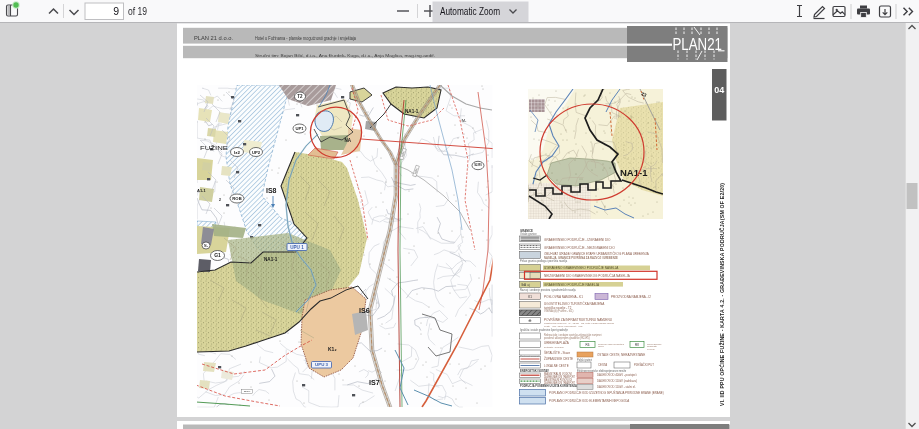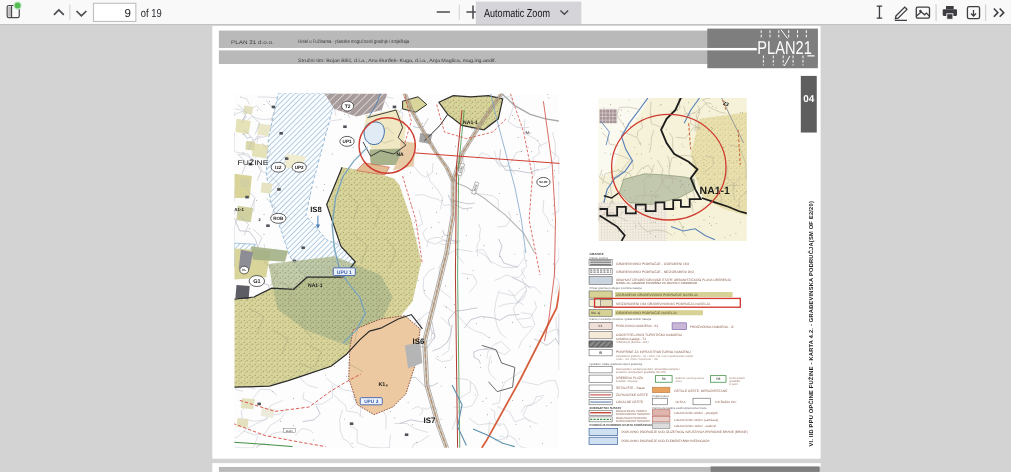--- a/index.html
+++ b/index.html
@@ -1,16 +1,16 @@
 <!DOCTYPE html>
 <html><head><meta charset="utf-8">
 <style>
 html,body{margin:0;padding:0;width:919px;height:429px;overflow:hidden;background:#d3d3d4;font-family:"Liberation Sans",sans-serif;}
 #toolbar{position:absolute;left:0;top:0;width:919px;height:22px;background:#f9f9fa;border-bottom:1px solid #b5b5b8;z-index:5;}
-#main{position:absolute;left:16px;top:0;width:818px;height:429px;}
+#main{position:absolute;left:0;top:0;width:818px;height:429px;}
 svg{display:block;}
 text{font-family:"Liberation Sans",sans-serif;}
 </style></head>
 <body>
 <div id="main">
 <svg width="919" height="429" viewBox="0 0 919 429">
 <defs>
 <pattern id="hatchB" width="3.4" height="3.4" patternTransform="rotate(45)" patternUnits="userSpaceOnUse">
   <rect width="3.4" height="3.4" fill="#fbfdfe"></rect>
           <line x1="0" y1="0" x2="0" y2="3.4" stroke="#6b9dc8" stroke-width="0.9"></line>

